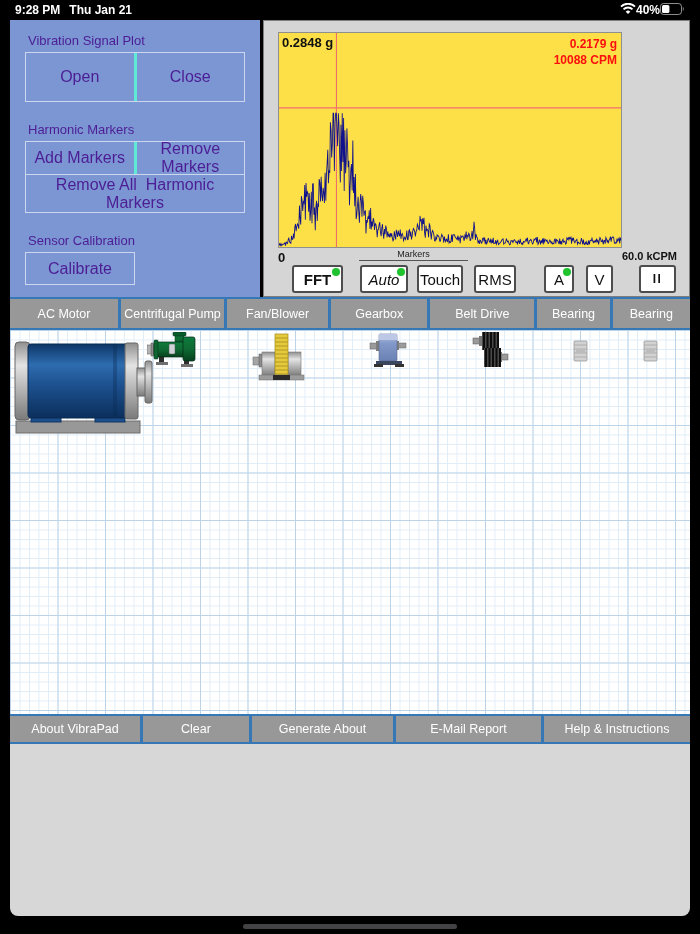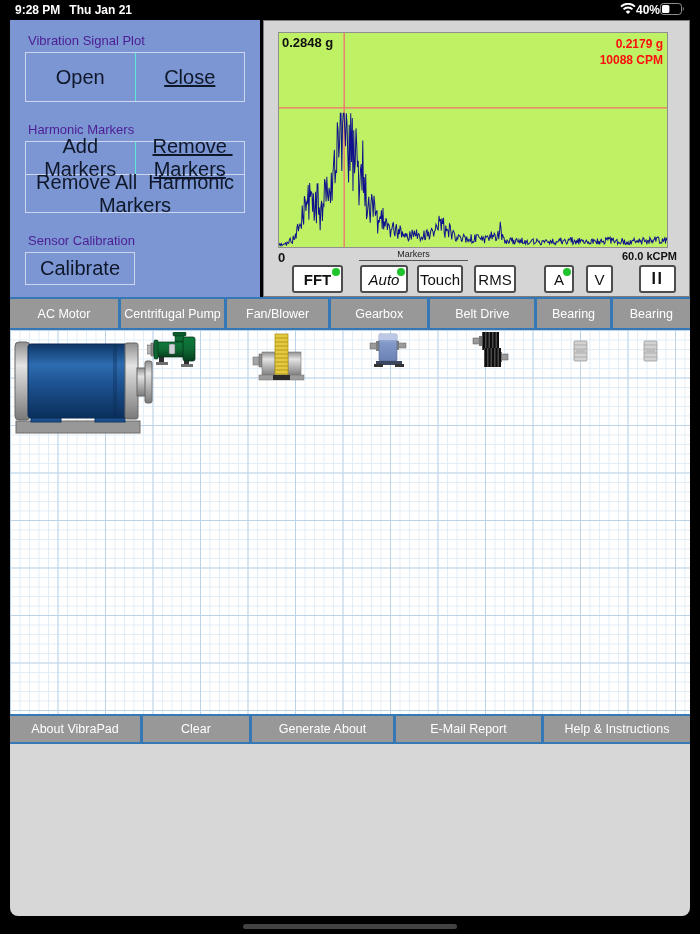--- a/index.html
+++ b/index.html
@@ -12,52 +12,52 @@
              justify-content:space-between;align-items:center;padding:0 15px;box-sizing:border-box;
              font-size:12px;font-weight:bold;}
   #statusbar .sb-left{display:flex;gap:9px;align-items:flex-end;}
   #statusbar .sb-right{display:flex;align-items:center;}
 
   
   #left-panel{left:10px;top:20px;width:250px;height:277px;background:var(--panel-blue);box-sizing:border-box;}
   .section-label{color:#4c1d95;font-size:13px;margin:0 0 4px 18px;}
   .lbl1{padding-top:13px;}
   .btn-group{margin-left:15px;width:220px;border:1px solid #ccd6ee;display:flex;box-sizing:border-box;}
-  .pbtn{flex:1;display:flex;align-items:center;justify-content:center;font-size:20px;color:#0f172a;
+  .pbtn{flex:1;display:flex;align-items:center;justify-content:center;font-size:16px;color:#4c1d95;
         cursor:default;white-space:pre-wrap;text-align:center;}
-  .pbtn + .pbtn{border-left:1px solid #5eead4;text-decoration:underline;}
+  .pbtn + .pbtn{border-left:3px solid #5eead4;}
   .row2{border-top:none;}
   .h50{height:50px}.h34{height:34px}.h38{height:38px}.h33{height:33px}
   .mt20{margin-top:20px}
   .w110{width:110px}
 
   
   #plot-panel{left:263px;top:20px;width:427px;height:277px;background:#d5d5d5;
               border:1.5px solid #7e7e7e;box-sizing:border-box;}
-  #plot-area{left:14px;top:11px;width:390px;height:216px;background:#bef264;
+  #plot-area{left:14px;top:11px;width:344px;height:216px;background:#fde047;
              border:1.5px solid #8f8f8f;box-sizing:border-box;}
   #spec{position:absolute;left:0;top:0;width:100%;height:100%;}
   #ymax-label{left:3px;top:2px;font-size:13px;font-weight:600;color:#111;}
   #readout{right:4px;top:3px;text-align:right;color:var(--readout-red);font-weight:bold;
            font-size:12px;line-height:1.35;}
   #xmin-label{left:14px;top:229px;font-size:13px;font-weight:bold;color:#111;}
   #xmax-label{right:12px;top:229px;font-size:11px;font-weight:bold;color:#111;}
   #markers-group{left:95px;top:228px;width:109px;text-align:center;font-size:9px;color:#222;
                  border-bottom:1.5px solid #555;padding-bottom:1px;}
   .wbtn{position:absolute;top:244px;height:28px;background:#fff;border:2px solid #4d4d4d;border-radius:3px;
         display:flex;align-items:center;justify-content:center;font-size:15px;color:#111;
         box-sizing:border-box;cursor:default;}
   .wbtn .dot{position:absolute;top:1px;right:1px;width:8px;height:8px;border-radius:50%;background:var(--green);}
   #btn-fft{left:28px;width:51px;font-weight:bold;}
   #btn-auto{left:96px;width:48px;font-style:italic;}
   #btn-touch{left:153px;width:46px;}
   #btn-rms{left:210px;width:42px;}
   #btn-a{left:280px;width:30px;}
   #btn-v{left:322px;width:27px;}
-  #btn-pause{left:375px;width:37px;font-weight:bold;letter-spacing:1.5px;font-size:16px;}
+  #btn-pause{left:375px;width:37px;font-weight:bold;letter-spacing:1.5px;font-size:12px;}
 
   
   .bluebar{background:var(--bar-blue);display:flex;gap:3px;padding:2px 0;box-sizing:border-box;}
   #tab-bar{left:10px;top:297px;width:680px;height:33px;}
   #bottom-toolbar{left:10px;top:714px;width:680px;height:30px;}
   .tab,.tbtn{background:var(--tab-gray);color:#fff;font-size:12.5px;display:flex;align-items:center;
              justify-content:center;cursor:default;}
 
   
   #canvas{left:10px;top:330px;width:680px;height:384px;background-color:#fff;

